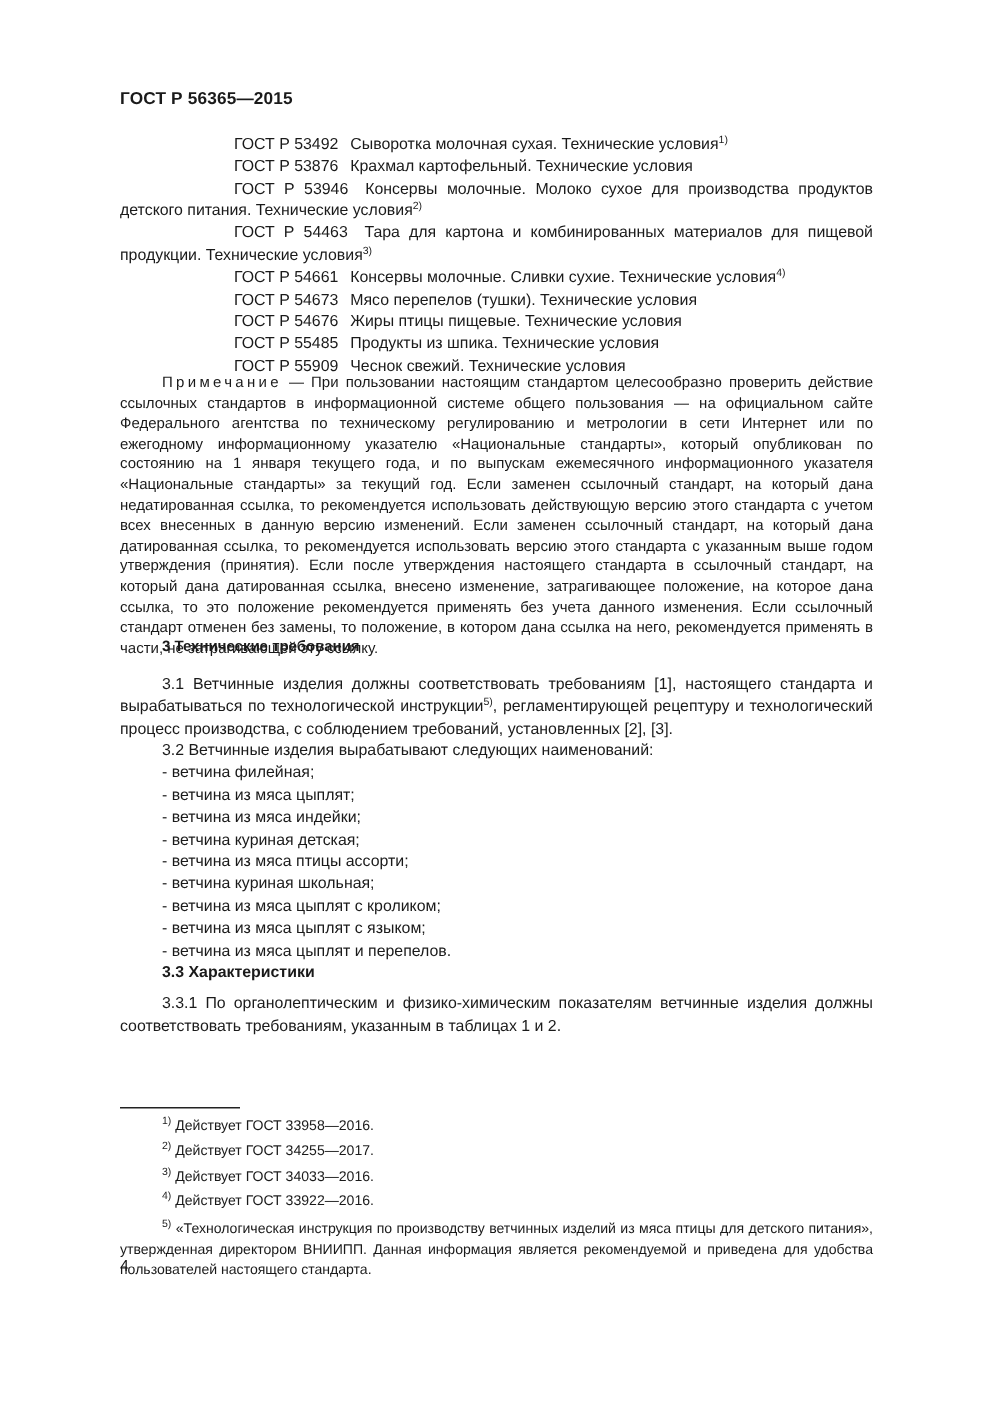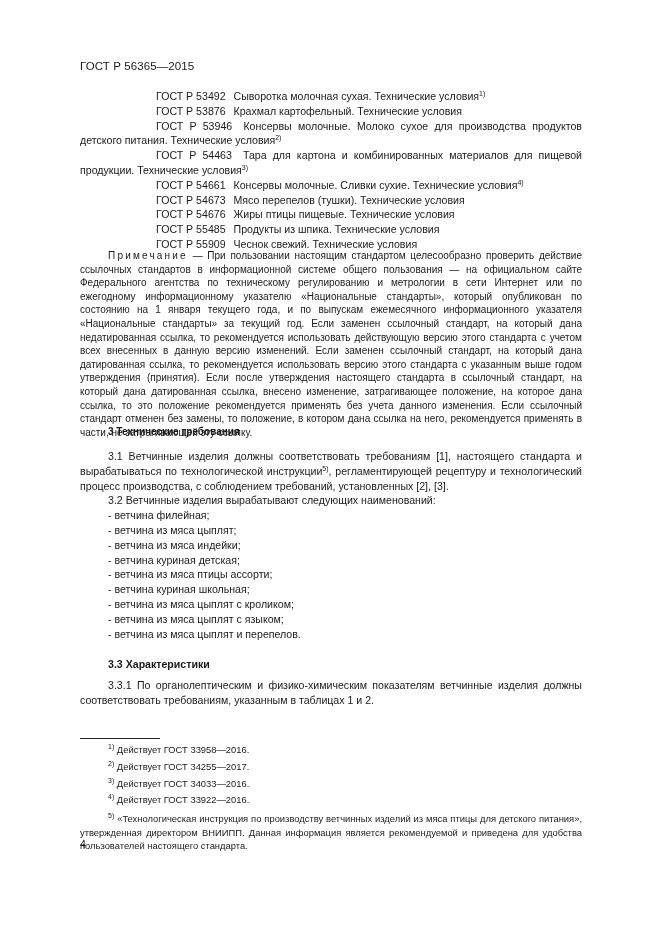--- a/index.html
+++ b/index.html
@@ -1,31 +1,31 @@
 <!DOCTYPE html>
 <html><head>
   <meta charset="utf-8">
   <style>
     html, body { margin: 0; padding: 0; background: #ffffff; }
     body {
       width: 661px; height: 935px; position: relative; overflow: hidden;
       font-family: "Liberation Sans", sans-serif; color: #1a1a1a;
     }
-    .hdr { position: absolute; left: 80px; top: 60px; font-weight: normal; font-size: 11.5px; letter-spacing: 0.1px; }
+    .hdr { position: absolute; left: 80px; top: 60px; font-weight: bold; font-size: 11.5px; letter-spacing: 0.1px; }
     .refs { position: absolute; left: 80px; top: 89px; width: 502px; font-size: 10.6px; line-height: 14.8px; }
     .ref { text-indent: 28px; text-align: justify; }
     .ref .code { margin-right: 5px; margin-left: 48px; }
     sup { font-size: 7px; line-height: 0; vertical-align: 4px; }
     .note { position: absolute; left: 80px; top: 249px; width: 502px; font-size: 10px; line-height: 13.6px; text-align: justify; text-indent: 28px; }
     .note .spaced { letter-spacing: 2.2px; }
     .sec { position: absolute; left: 108px; top: 426px; font-weight: bold; font-size: 10px; }
     .body { position: absolute; left: 80px; top: 449px; width: 502px; font-size: 10.6px; line-height: 14.8px; }
     .para { text-indent: 28px; text-align: justify; }
     .li { padding-left: 28px; }
-    .sub { padding-left: 28px; font-weight: bold; margin-top: 16px; margin-bottom: 6px; }
+    .sub { padding-left: 28px; font-weight: bold; margin-top: 0; margin-bottom: 6px; }
     .fnline { position: absolute; left: 80px; top: 738px; width: 80px; border-top: 1px solid #222; }
     .fns { position: absolute; left: 80px; top: 742px; width: 502px; font-size: 9.4px; line-height: 16.8px; }
     .fn { padding-left: 28px; }
     .fn5 { text-indent: 28px; text-align: justify; line-height: 13.6px; margin-top: 3px; }
     .pnum { position: absolute; left: 80px; top: 838px; font-size: 10.6px; }
   </style>
 </head>
 <body>
 
 <div class="hdr">ГОСТ Р 56365—2015</div>

